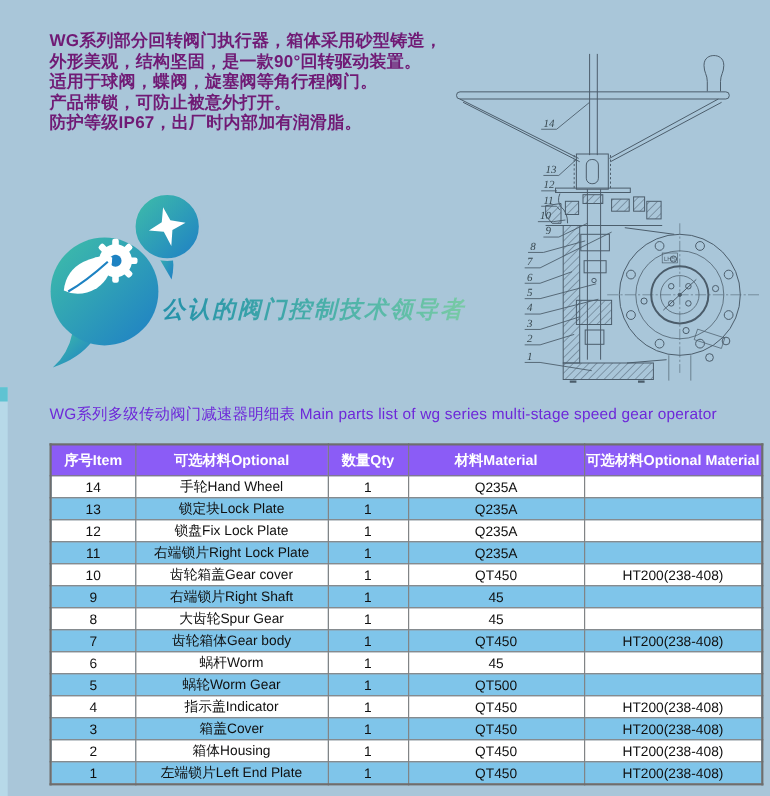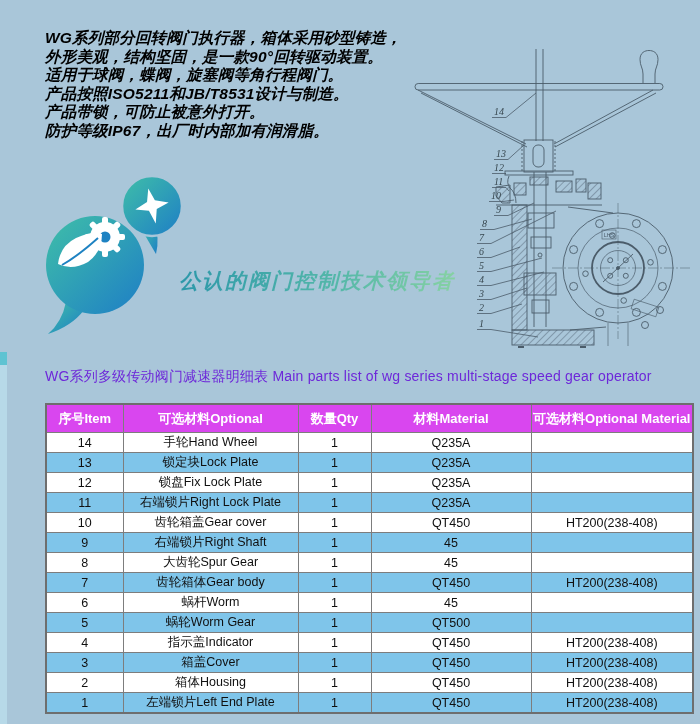--- a/index.html
+++ b/index.html
@@ -6,69 +6,67 @@
   body{
     width:700px;height:724px;position:relative;overflow:hidden;
     background:#a9c6d9;
     font-family:"Liberation Sans",sans-serif;
   }
   .edge-strip{position:absolute;left:0;top:352px;width:7px;height:372px;background:#b7d9e8;}
   .edge-accent{position:absolute;left:0;top:352px;width:7px;height:13px;background:#5fc3d2;}
 
   .intro{
     position:absolute;left:45px;top:29px;width:440px;
-    font-weight:bold;font-size:15.5px;line-height:18.5px;color:#000000;
+    font-weight:bold;font-size:15.5px;line-height:18.5px;color:#701a75;
     letter-spacing:0.2px;
-    font-style:italic;
   }
 
   .logo-svg{position:absolute;left:38px;top:168px;width:180px;height:180px;}
 
   .tagline{
     position:absolute;left:147px;top:267px;width:340px;
     font-size:21px;font-weight:bold;font-style:italic;letter-spacing:2px;
     background:linear-gradient(90deg,#2391a9 0%,#54b7a9 55%,#93d8a2 100%);
-    -webkit-background-clip:text;background-clip:text;color:transparent;text-align:center;
+    -webkit-background-clip:text;background-clip:text;color:transparent;
   }
   @supports not (background-clip:text){.tagline{color:#2d9aa8;background:none;}}
 
   .drawing-svg{position:absolute;left:410px;top:45px;width:290px;height:310px;}
 
   .table-title{
     position:absolute;left:45px;top:368px;width:650px;
     font-size:14px;color:#6d28d9;letter-spacing:0.2px;
   }
 
   table.parts{
     position:absolute;left:45px;top:403px;width:647px;
     border-collapse:collapse;table-layout:fixed;
     border:2px solid #6e6e6e;
   }
   table.parts th{
-    background:#d946ef;color:#ffffff;font-size:13px;font-weight:bold;
+    background:#8b5cf6;color:#ffffff;font-size:13px;font-weight:bold;
     height:27px;border:1px solid #7d7d7d;padding:0;
   }
   table.parts td{
     background:#ffffff;color:#101010;font-size:12.5px;text-align:center;
     height:19px;border:1px solid #7d7d7d;padding:0;white-space:nowrap;
     overflow:hidden;
   }
   table.parts tbody tr:nth-child(even) td{background:#7fc5ea;}
 </style>
 </head>
 <body>
 
 <div class="edge-strip"></div>
 <div class="edge-accent"></div>
 
 <div class="intro" id="intro-block">
     <div>WG系列部分回转阀门执行器，箱体采用砂型铸造，</div>
     <div>外形美观，结构坚固，是一款90°回转驱动装置。</div>
     <div>适用于球阀，蝶阀，旋塞阀等角行程阀门。</div>
-    <div>产品按照ISO5211和JB/T8531设计与制造。</div>
     <div>产品带锁，可防止被意外打开。</div>
     <div>防护等级IP67，出厂时内部加有润滑脂。</div>
   </div>
 
 <svg class="logo-svg" viewBox="0 0 180 180">
   <defs>
     <linearGradient id="bubbleGrad" x1="0" y1="0" x2="1" y2="1">
       <stop offset="0" stop-color="#3fbfa8"></stop>
       <stop offset="1" stop-color="#1e7ec6"></stop>
     </linearGradient>

